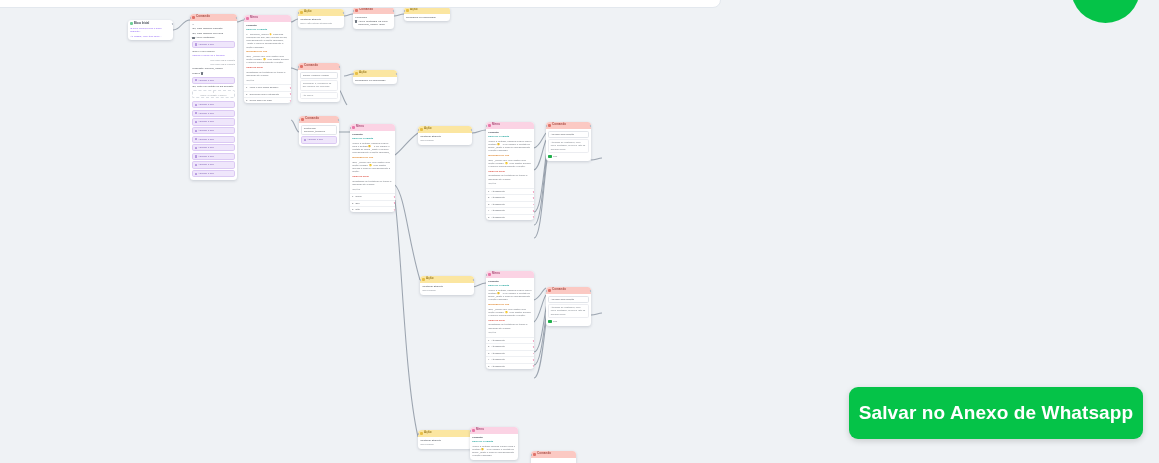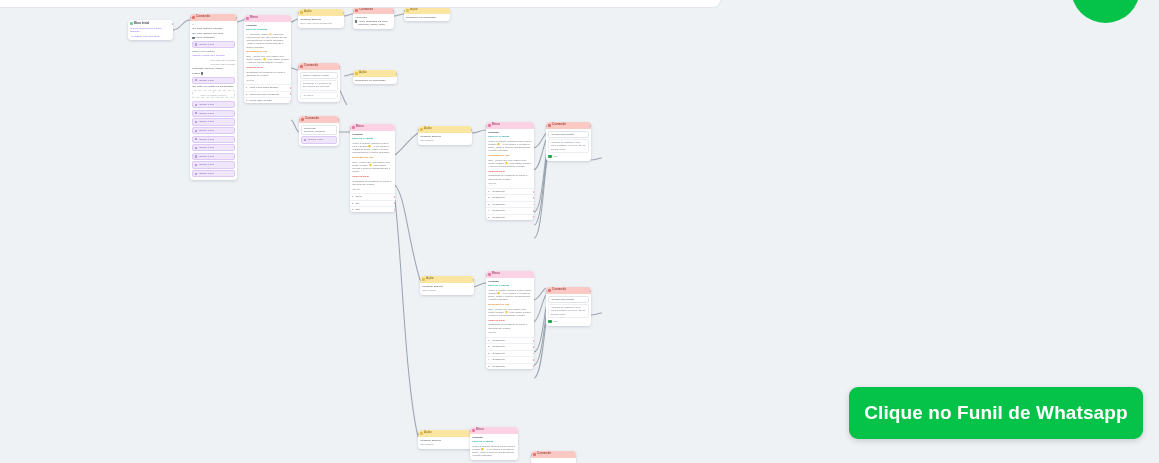--- a/index.html
+++ b/index.html
@@ -586,15 +586,15 @@
 
   <div class="node" style="left:531px;top:451px;width:45px;">
     <div class="hdr hdr-comando">
       <span class="dot"></span>
       <span>Comando</span>
     </div>
     <div class="body" style="min-height:8px;"></div>
     <div class="h left"></div>
   </div>
 
-  <button class="save-btn">Clique no Funil de Whatsapp</button>
+  <button class="save-btn">Salvar no Anexo de Whatsapp</button>
 
 </div>
 
 </body></html>

